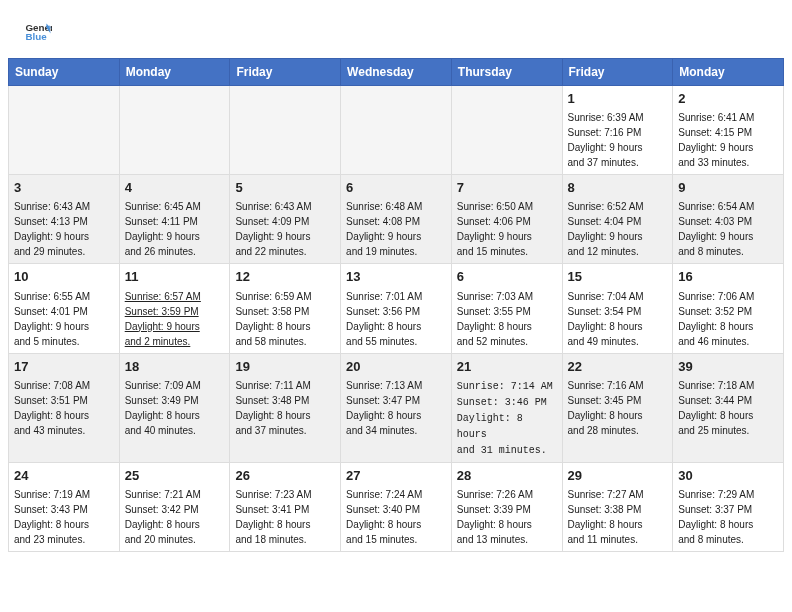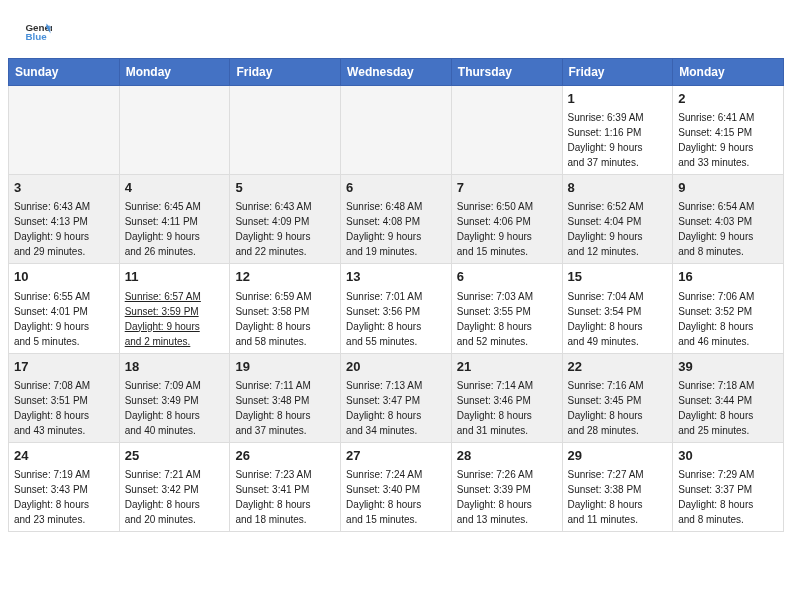--- a/index.html
+++ b/index.html
@@ -116,21 +116,21 @@
         </tr>
     </thead>
     <tbody id="calendar-body">
     <tr>
           <td class="empty"></td>
           <td class="empty"></td>
           <td class="empty"></td>
           <td class="empty"></td>
           <td class="empty"></td>
           <td><span class="day-number">1</span><span class="day-info" style="white-space: pre-line;">Sunrise: 6:39 AM
-Sunset: 1:16 PM
+Sunset: 7:16 PM
 Daylight: 9 hours
 and 37 minutes.</span></td>
           <td><span class="day-number">2</span><span class="day-info" style="white-space: pre-line;">Sunrise: 6:41 AM
 Sunset: 4:15 PM
 Daylight: 9 hours
 and 33 minutes.</span></td>
         </tr>
         <tr>
           <td class="shaded"><span class="day-number">3</span><span class="day-info" style="white-space: pre-line; text-align: center;">Sunrise: 6:43 AM
 Sunset: 4:13 PM
@@ -201,21 +201,21 @@
 Daylight: 8 hours
 and 40 minutes.</span></td>
           <td class="shaded"><span class="day-number">19</span><span class="day-info" style="white-space: pre-line;">Sunrise: 7:11 AM
 Sunset: 3:48 PM
 Daylight: 8 hours
 and 37 minutes.</span></td>
           <td class="shaded"><span class="day-number">20</span><span class="day-info" style="white-space: pre-line;">Sunrise: 7:13 AM
 Sunset: 3:47 PM
 Daylight: 8 hours
 and 34 minutes.</span></td>
-          <td class="shaded"><span class="day-number">21</span><span class="day-info" style="white-space: pre-line;">Sunrise: 7:14 AM
+          <td class="shaded"><span class="day-number">21</span><span class="day-info" style="white-space: pre-line; font-family: Liberation Mono, monospace;">Sunrise: 7:14 AM
 Sunset: 3:46 PM
 Daylight: 8 hours
 and 31 minutes.</span></td>
           <td class="shaded"><span class="day-number">22</span><span class="day-info" style="white-space: pre-line;">Sunrise: 7:16 AM
 Sunset: 3:45 PM
 Daylight: 8 hours
 and 28 minutes.</span></td>
           <td class="shaded"><span class="day-number">39</span><span class="day-info" style="white-space: pre-line;">Sunrise: 7:18 AM
 Sunset: 3:44 PM
 Daylight: 8 hours

